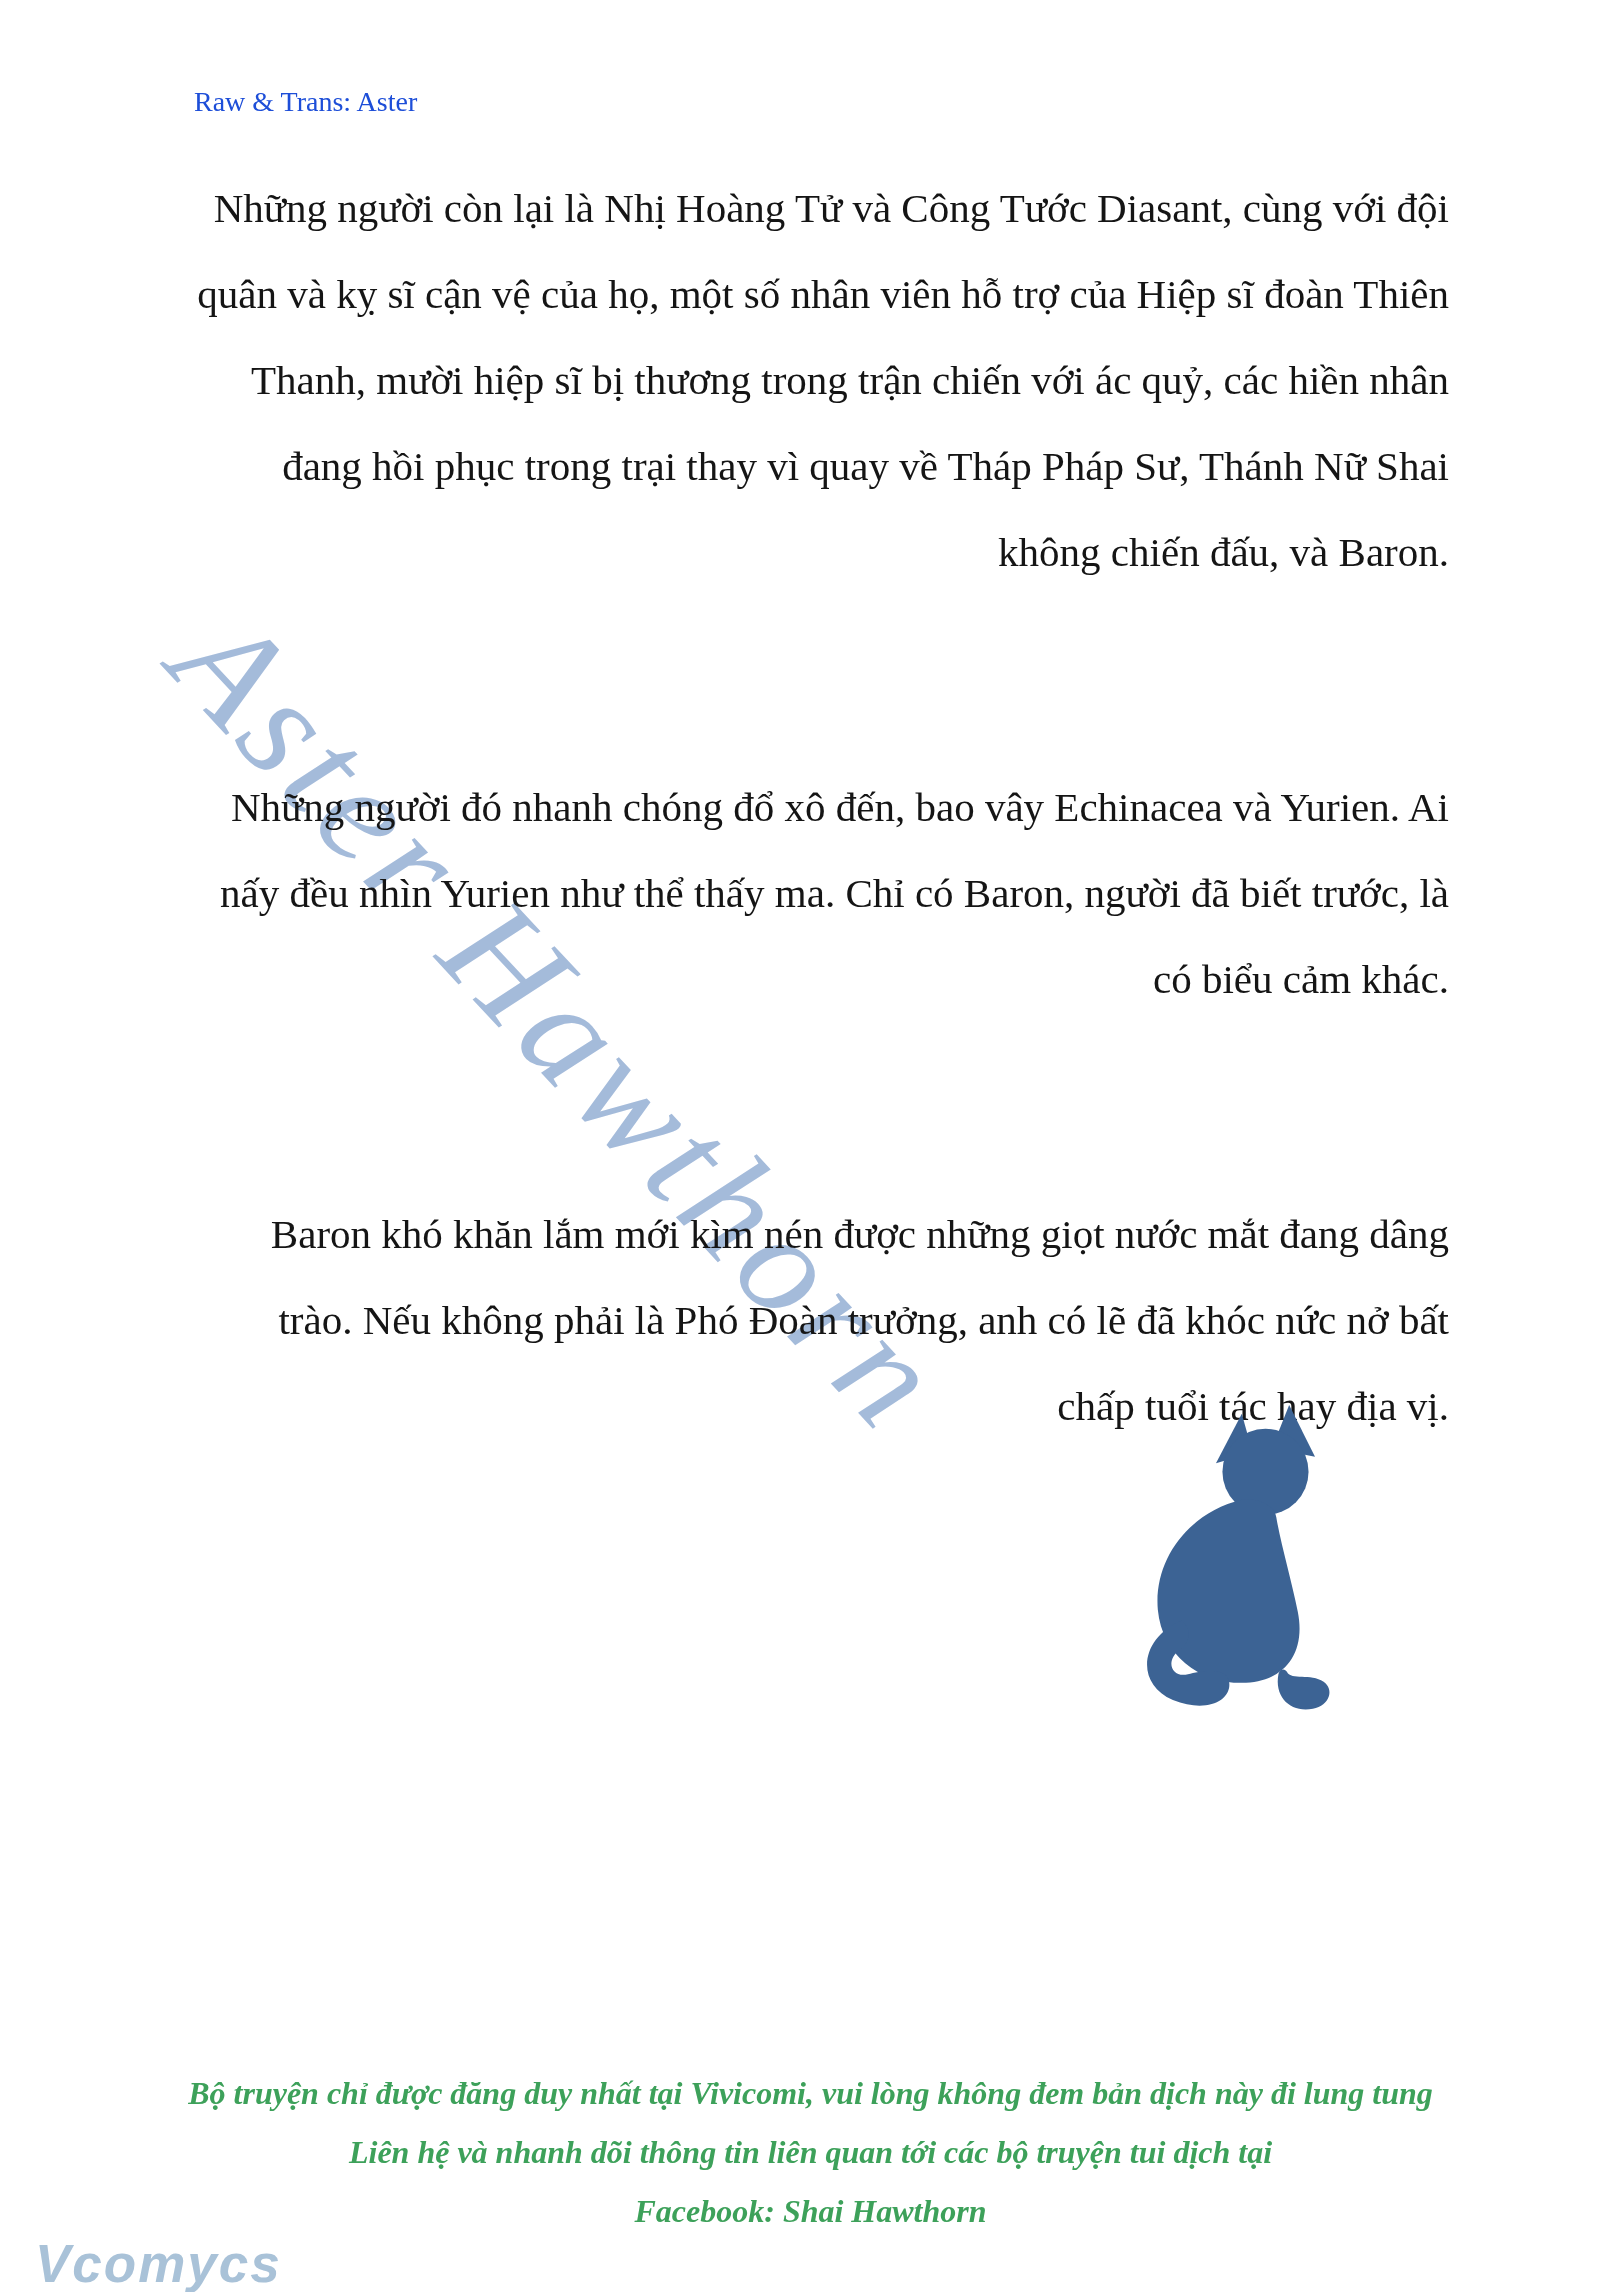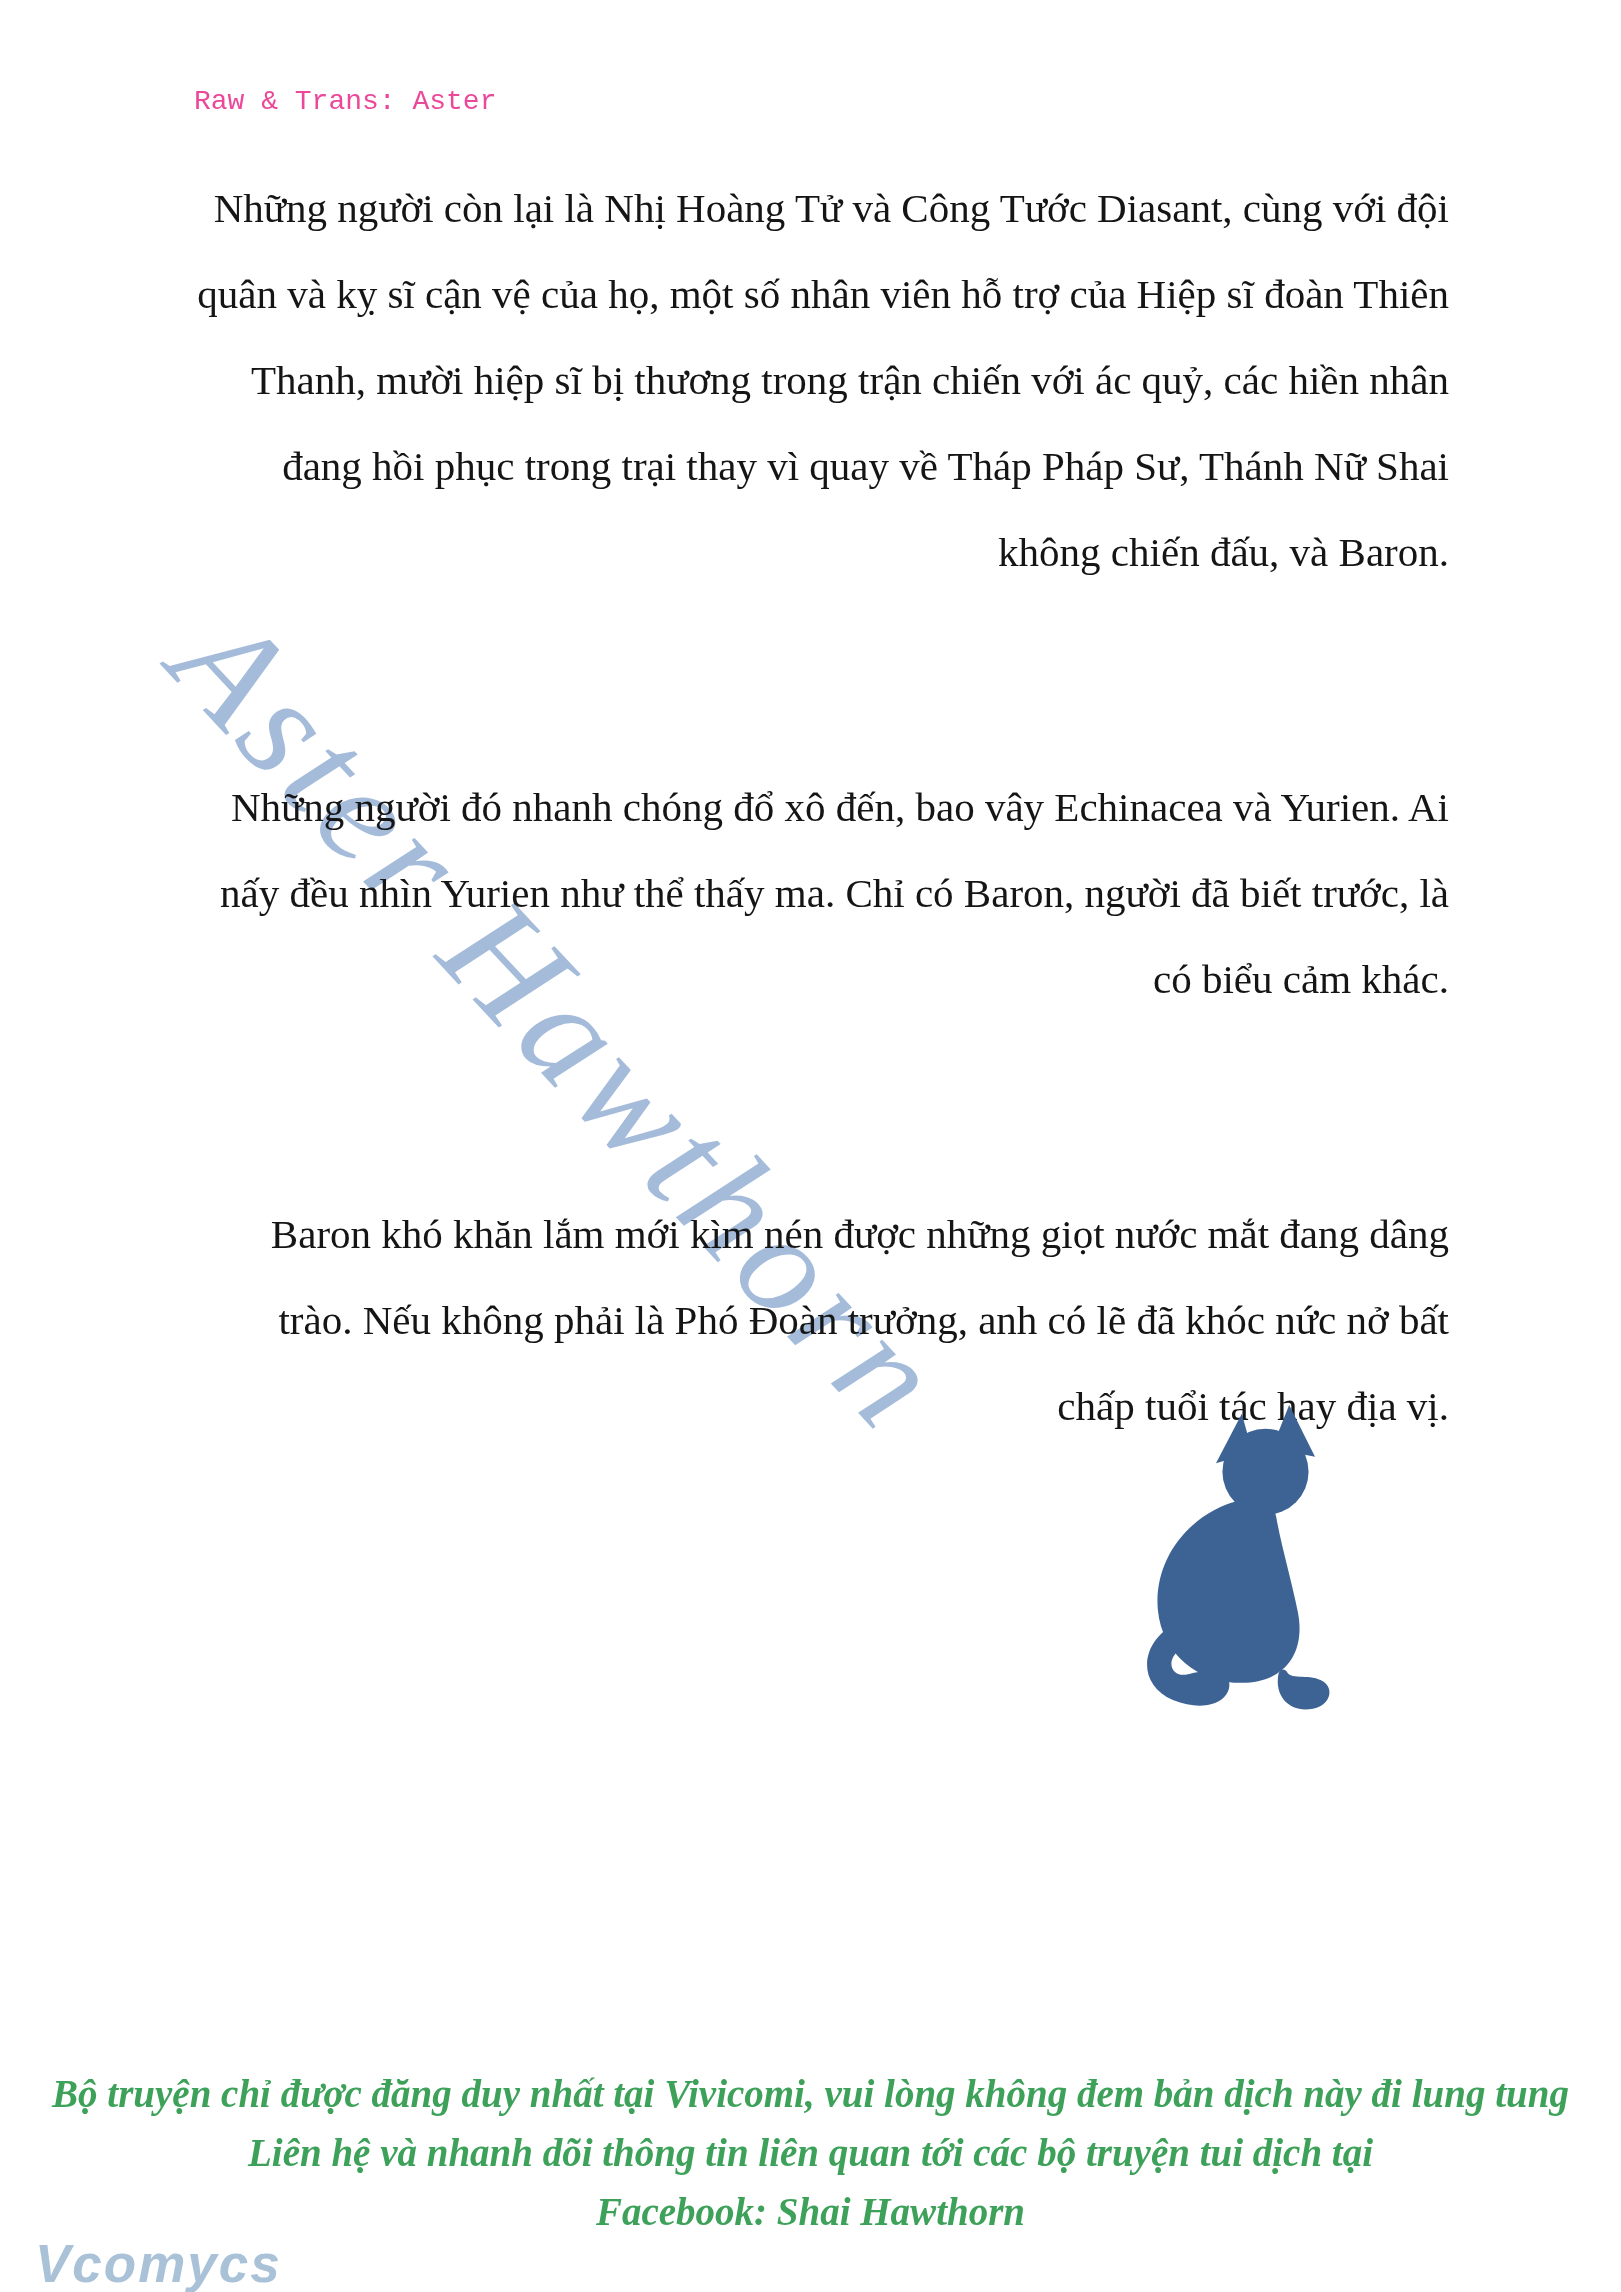--- a/index.html
+++ b/index.html
@@ -12,23 +12,23 @@
     width: 1621px;
     height: 2293px;
     background: #ffffff;
     overflow: hidden;
     font-family: "Liberation Serif", serif;
   }
   .credit {
     position: absolute;
     left: 194px;
     top: 86px;
-    font-family: Liberation Mono, monospace;
+    font-family: Liberation Serif, serif;
     font-size: 28px;
-    color: #ec4899;
+    color: #1d4ed8;
     z-index: 3;
   }
   .content {
     position: absolute;
     left: 196px;
     top: 165px;
     width: 1253px;
     font-size: 41px;
     line-height: 86px;
     color: #151515;
@@ -70,21 +70,21 @@
     right: 0;
     top: 2064px;
     text-align: center;
     font-family: "Liberation Serif", serif;
     font-style: italic;
     font-weight: bold;
     color: var(--footer_green, #3da15a);
     z-index: 3;
   }
   .footer .fline {
-    font-size: 39px;
+    font-size: 32px;
     line-height: 59px;
   }
   .logo {
     position: absolute;
     left: 35px;
     top: 2233px;
     font-family: "Liberation Sans", sans-serif;
     font-style: italic;
     font-weight: bold;
     font-size: 53px;

